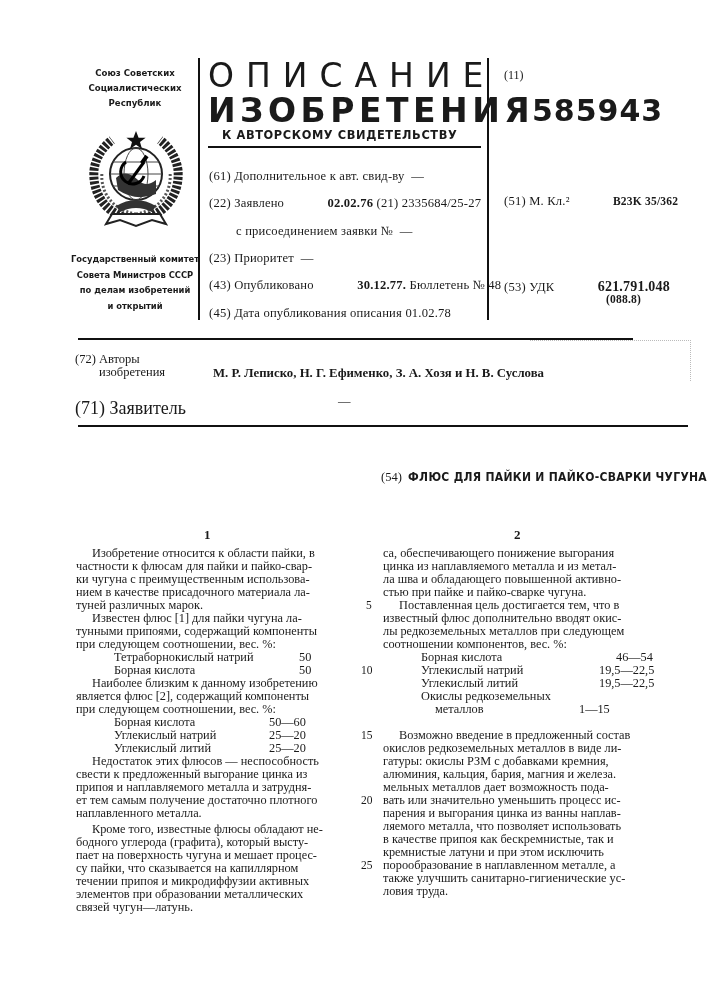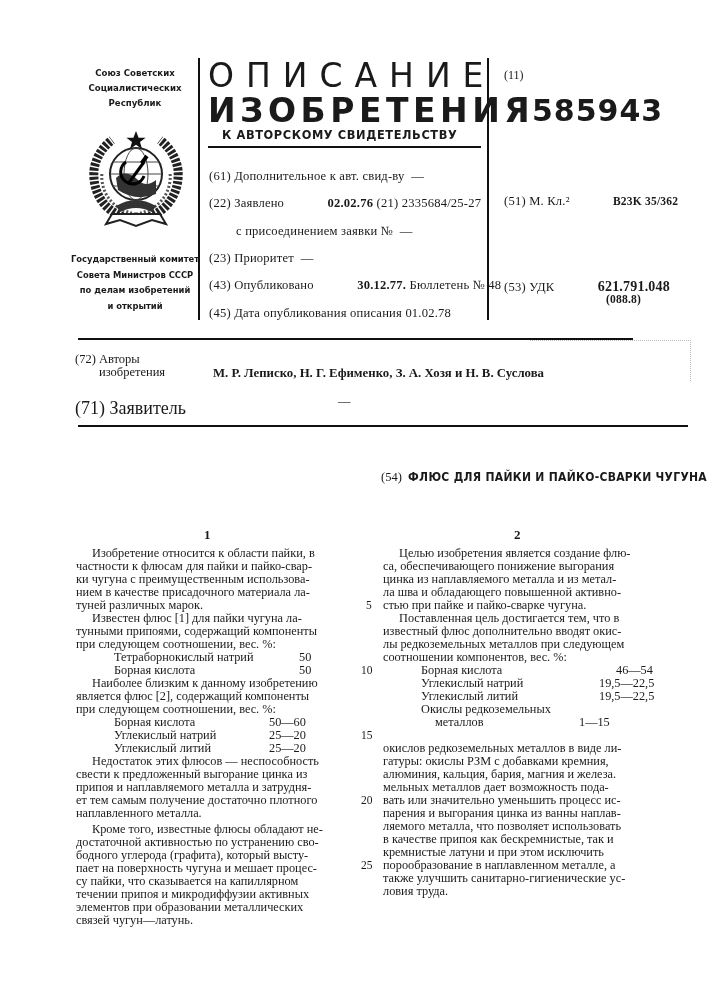--- a/index.html
+++ b/index.html
@@ -188,39 +188,37 @@
   </div>
   <div>
     <span class="line" style="padding-left:16px">Недостаток этих флюсов — неспособность</span>
     <span class="line">свести к предложенный выгорание цинка из</span>
     <span class="line">припоя и наплавляемого металла и затрудня-</span>
     <span class="line">ет тем самым получение достаточно плотного</span>
     <span class="line">наплавленного металла.</span>
   </div>
   <div style="margin-top:3px">
     <span class="line" style="padding-left:16px">Кроме того, известные флюсы обладают не-</span>
-    <span class="line">достаточной активностью по устранению сво-</span>
     <span class="line">бодного углерода (графита), который высту-</span>
     <span class="line">пает на поверхность чугуна и мешает процес-</span>
     <span class="line">су пайки, что сказывается на капиллярном</span>
     <span class="line">течении припоя и микродиффузии активных</span>
     <span class="line">элементов при образовании металлических</span>
     <span class="line">связей чугун—латунь.</span>
   </div>
 </div>
 
 <div class="abs lineno" style="left:366px; top:599px;">5</div>
 <div class="abs lineno" style="left:361px; top:664px;">10</div>
 <div class="abs lineno" style="left:361px; top:729px;">15</div>
 <div class="abs lineno" style="left:361px; top:794px;">20</div>
 <div class="abs lineno" style="left:361px; top:859px;">25</div>
 
 <div class="abs col" style="left:383px; top:547px; width:274px;">
   <div>
-    <span class="line" style="padding-left:16px">Целью изобретения является создание флю-</span>
     <span class="line">са, обеспечивающего понижение выгорания</span>
     <span class="line">цинка из наплавляемого металла и из метал-</span>
     <span class="line">ла шва и обладающего повышенной активно-</span>
     <span class="line">стью при пайке и пайко-сварке чугуна.</span>
   </div>
   <div>
     <span class="line" style="padding-left:16px">Поставленная цель достигается тем, что в</span>
     <span class="line">известный флюс дополнительно вводят окис-</span>
     <span class="line">лы редкоземельных металлов при следующем</span>
     <span class="line">соотношении компонентов, вес. %:</span>
@@ -241,20 +239,21 @@
     <div class="row">
         <span class="n" style="width:200px">Окислы редкоземельных</span>
         <span class="v"></span>
       </div>
     <div class="row">
         <span class="n" style="width:196px; padding-left:52px; box-sizing:border-box">металлов</span>
         <span class="v">1—15</span>
       </div>
   </div>
   <div style="margin-top:13px">
+    <span class="line" style="padding-left:16px">Возможно введение в предложенный состав</span>
     <span class="line">окислов редкоземельных металлов в виде ли-</span>
     <span class="line">гатуры: окислы РЗМ с добавками кремния,</span>
     <span class="line">алюминия, кальция, бария, магния и железа.</span>
   </div>
   <div>
     <span class="line">мельных металлов дает возможность пода-</span>
     <span class="line">вать или значительно уменьшить процесс ис-</span>
     <span class="line">парения и выгорания цинка из ванны наплав-</span>
     <span class="line">ляемого металла, что позволяет использовать</span>
     <span class="line">в качестве припоя как бескремнистые, так и</span>

